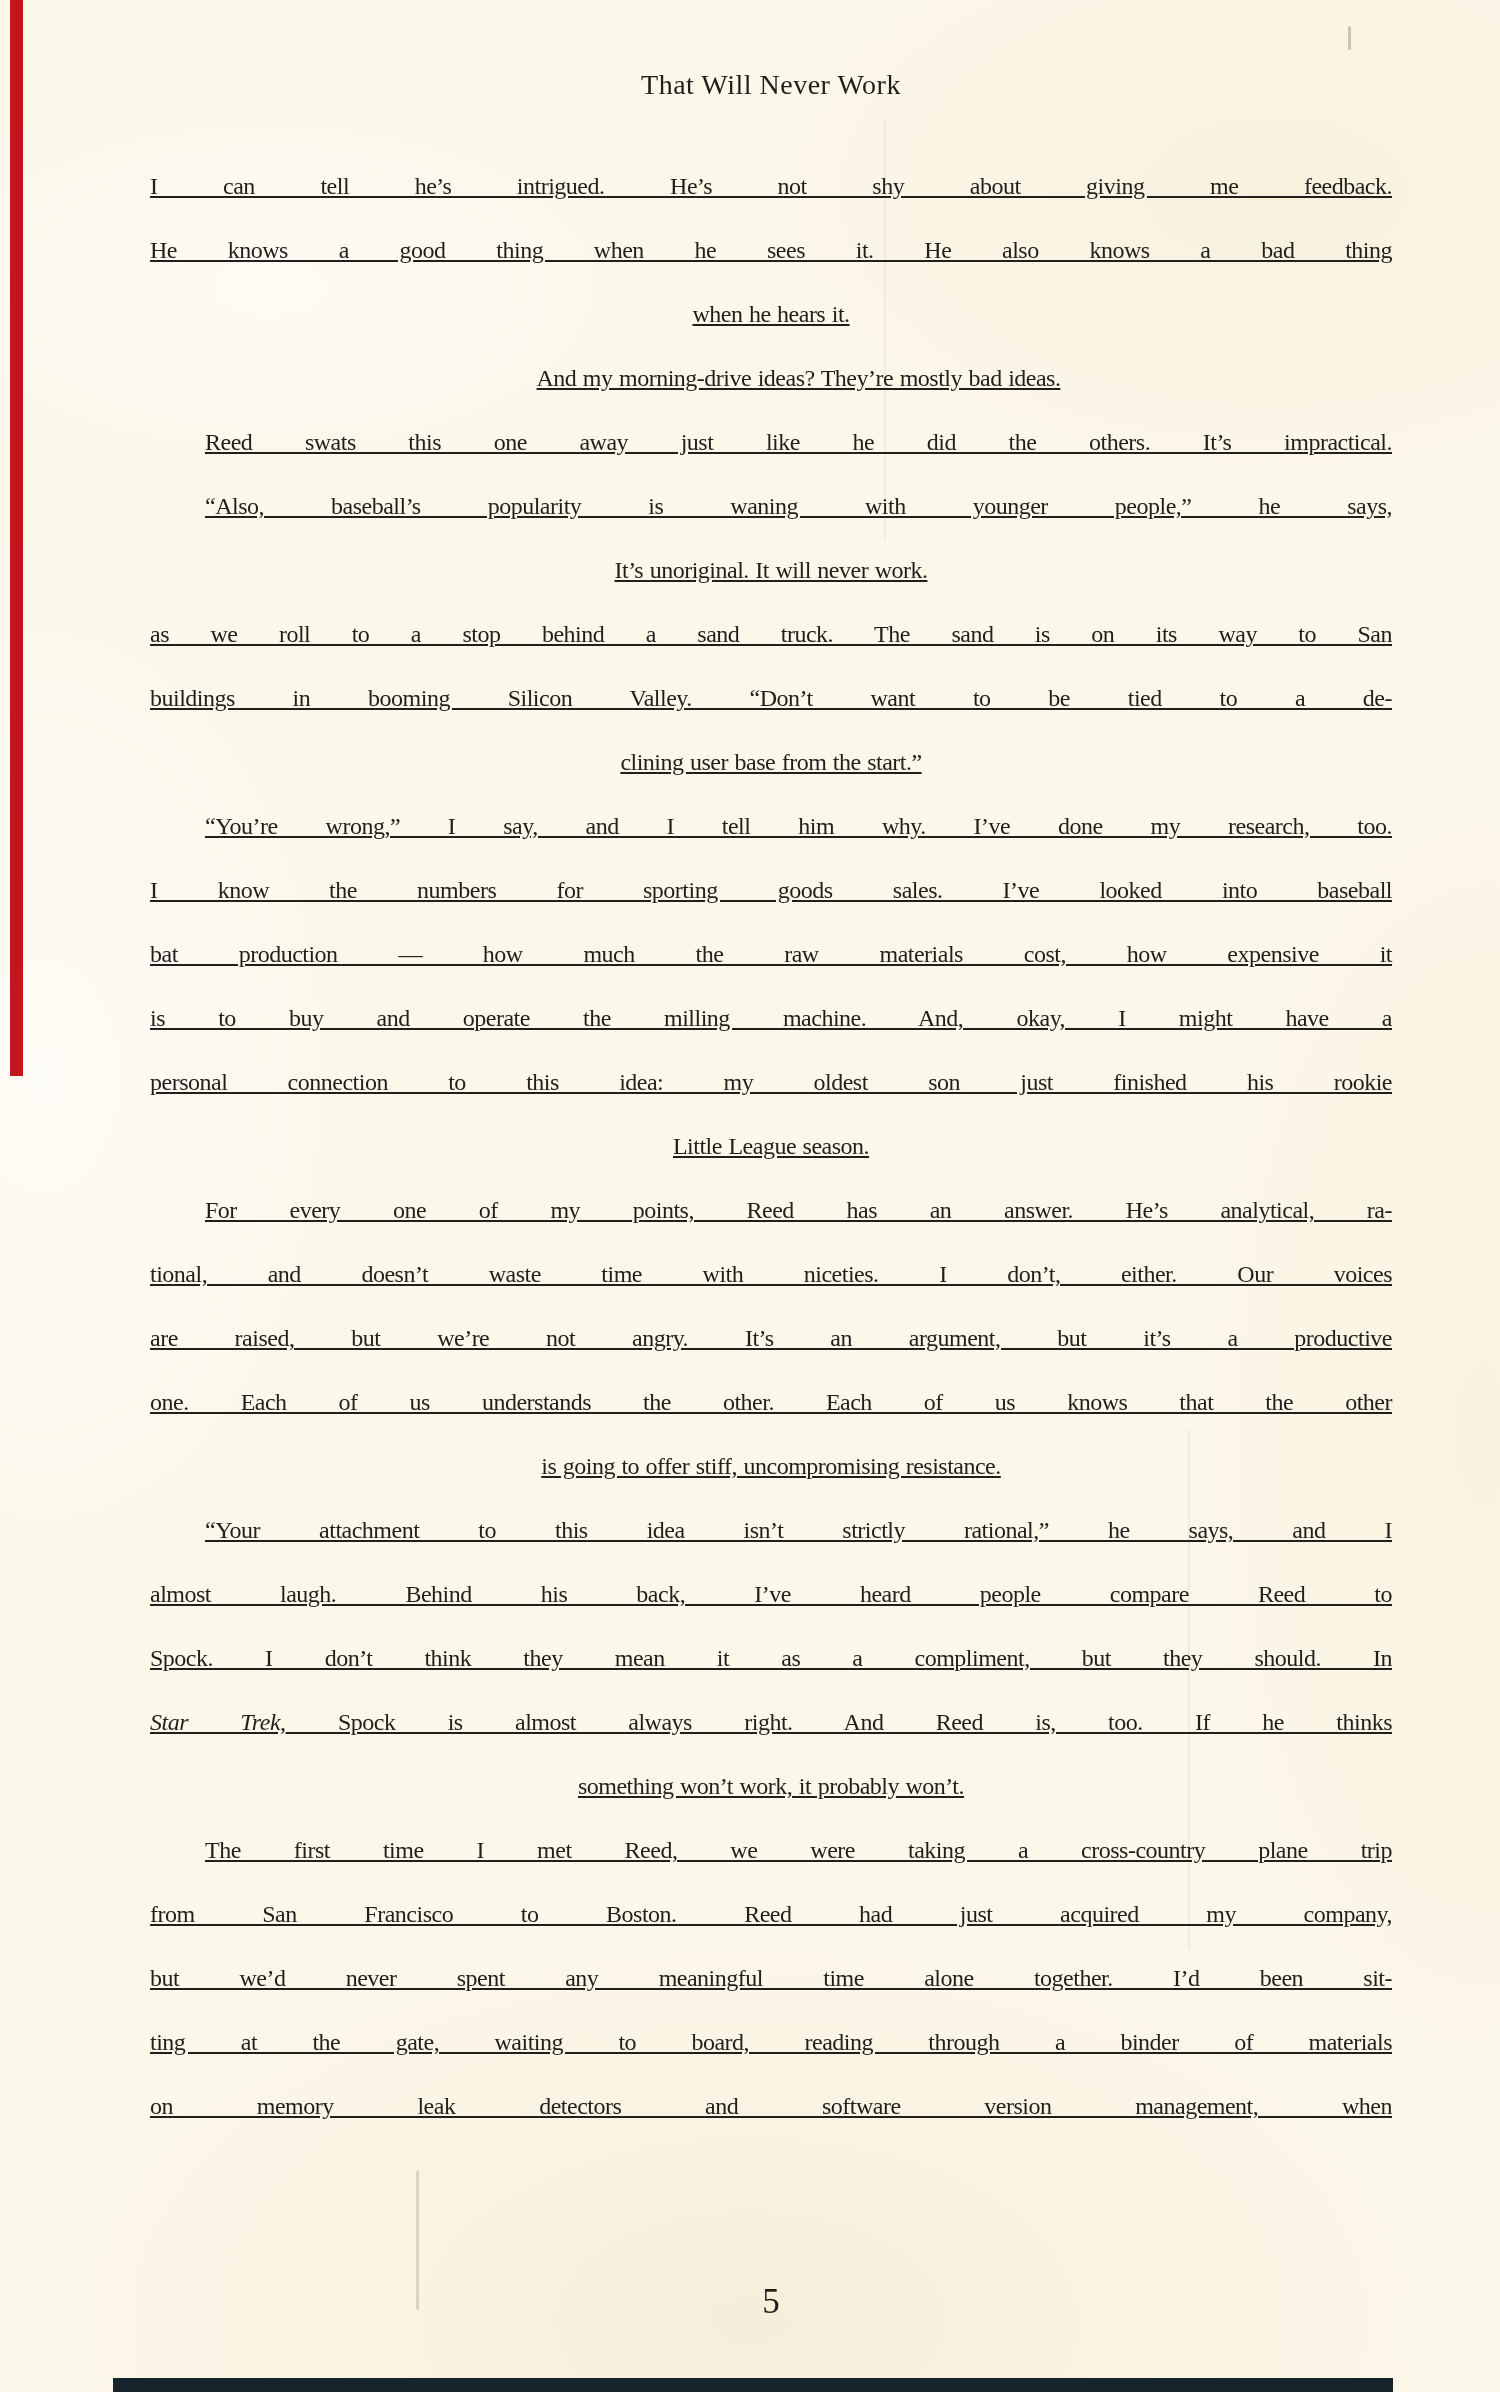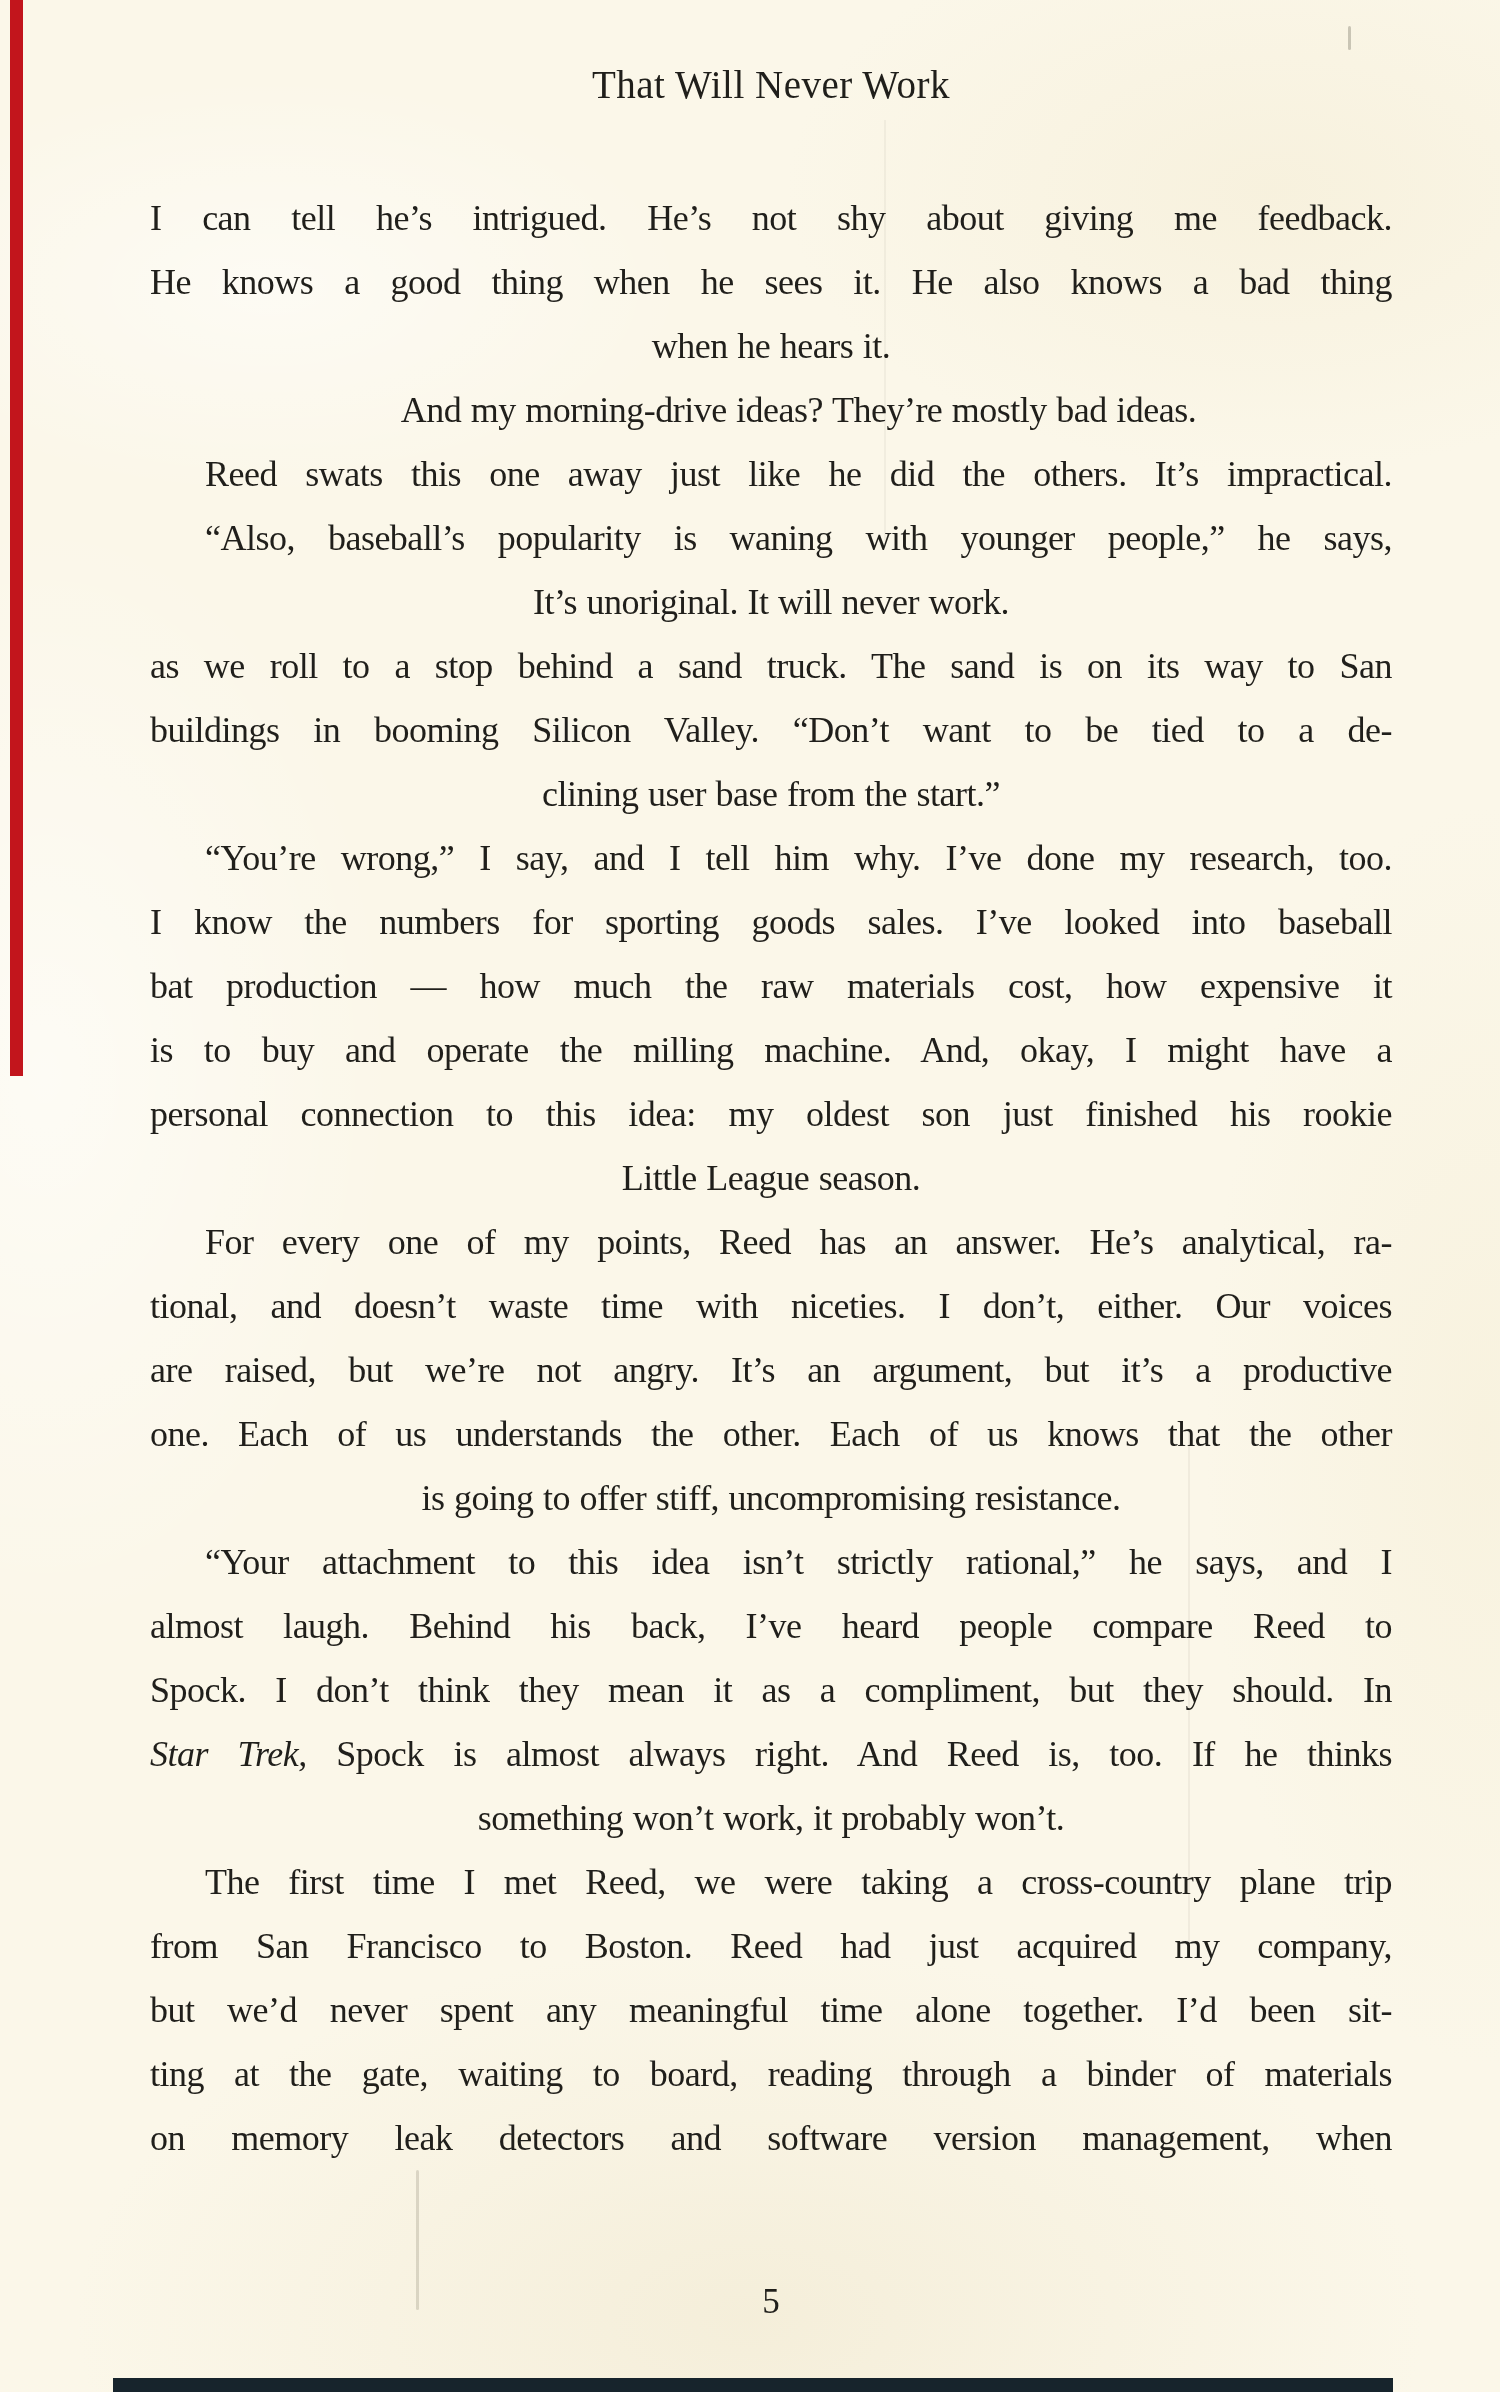--- a/index.html
+++ b/index.html
@@ -28,28 +28,29 @@
     position: absolute; left: 113px; top: 2378px; width: 1280px; height: 14px;
   }
   .crease { position: absolute; pointer-events: none; }
   .crease-a { left: 884px; top: 120px; width: 2px; height: 420px; background: rgba(60,55,40,0.05); }
   .crease-b { left: 1188px; top: 1430px; width: 2px; height: 520px; background: rgba(60,55,40,0.06); }
   .crease-c { left: 416px; top: 2170px; width: 3px; height: 140px; background: rgba(60,55,40,0.16); border-radius: 2px; }
   .crease-d { left: 1348px; top: 26px; width: 3px; height: 24px; background: rgba(60,55,40,0.25); border-radius: 2px; }
   .running-header {
     position: absolute; left: 150px; width: 1242px; top: 63px;
     text-align: center;
-    font-size: 39px; line-height: 44px;
+    font-size: 28px; line-height: 44px;
     letter-spacing: 0.5px;
     white-space: nowrap;
   }
   .body-text {
-    position: absolute; left: 150px; top: 186px; width: 1242px;
-    font-size: 36px; letter-spacing: -0.5px;
+    position: absolute; left: 150px; top: 154px; width: 1242px;
+    font-size: 24px; letter-spacing: -0.5px;
     word-spacing: 1px;
+    text-decoration: underline;
   }
   .line { line-height: 64px; height: 64px; text-align: center; }
   .line.justify { text-align: justify; text-align-last: justify; }
   .line.indent { padding-left: 55px; }
   .page-number {
     position: absolute; left: 150px; width: 1242px; top: 2282px;
     text-align: center; font-size: 35px; line-height: 40px;
   }
 </style>
 </head>

